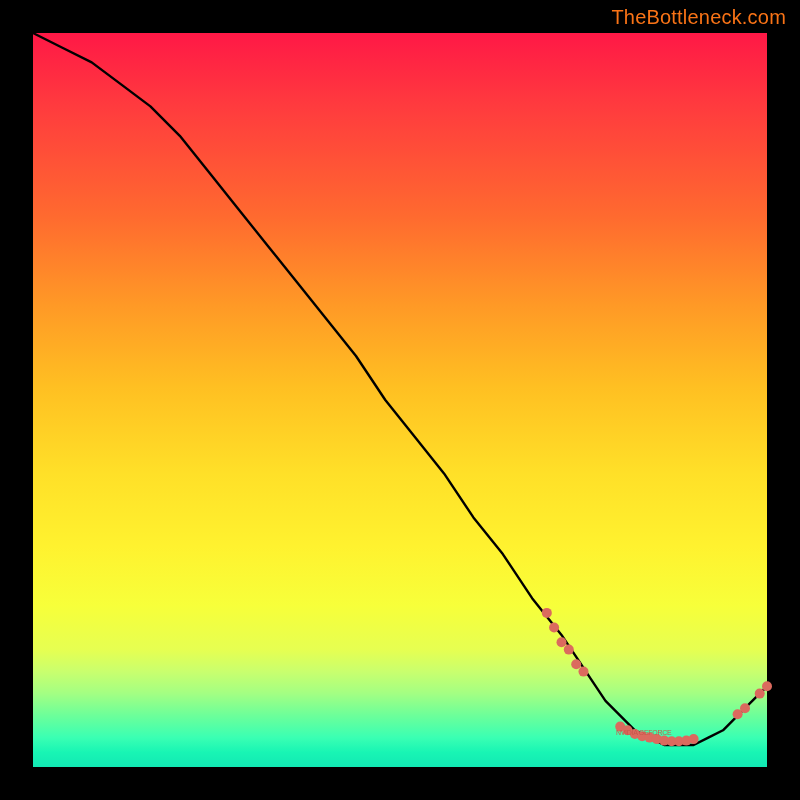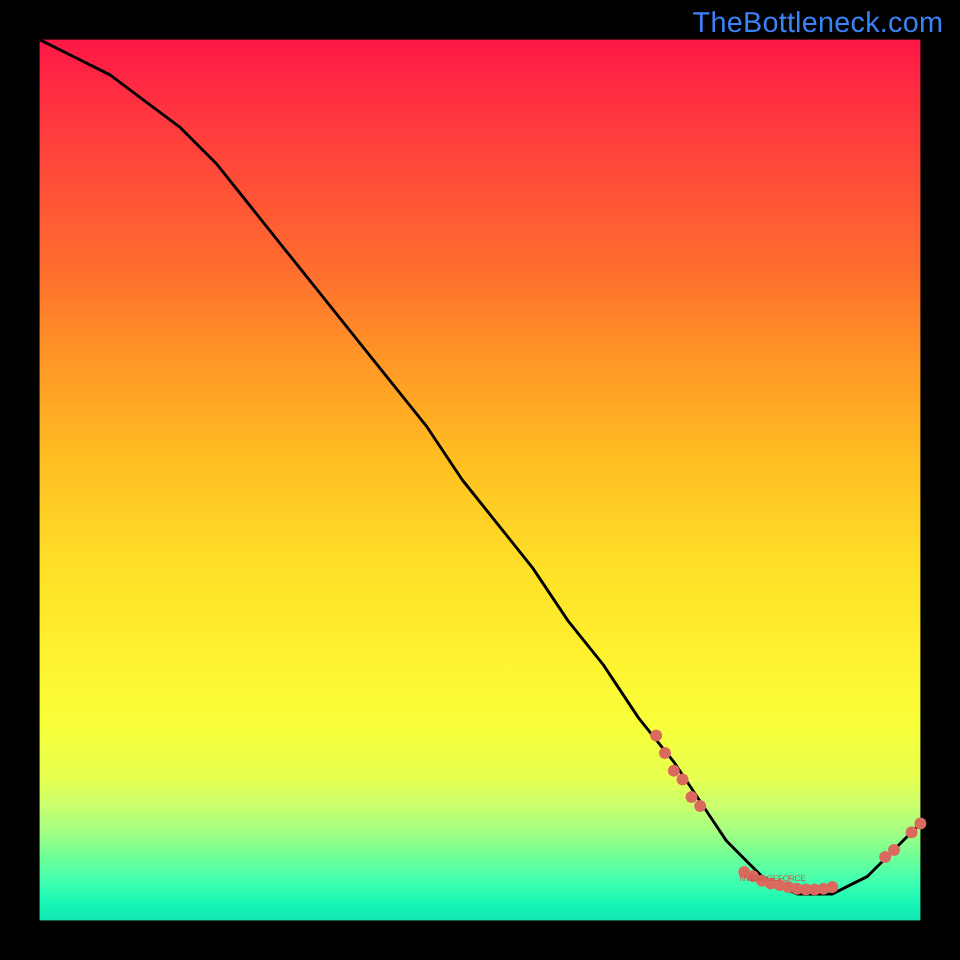--- a/index.html
+++ b/index.html
@@ -40,22 +40,22 @@
       #6cff9a 93%,
       #3affb3 96%,
       #18f5b4 98%,
       #12e8b4 100%
     );
   }
   .watermark {
     position: absolute;
     top: 6px;
     right: 14px;
-    color: #3b82f6;
-    font-size: 24px;
+    color: #f97316;
+    font-size: 20px;
     letter-spacing: 0.2px;
     user-select: none;
   }
   svg.curve {
     position: absolute;
     left: 0;
     top: 0;
     width: 734px;
     height: 734px;
     overflow: visible;

